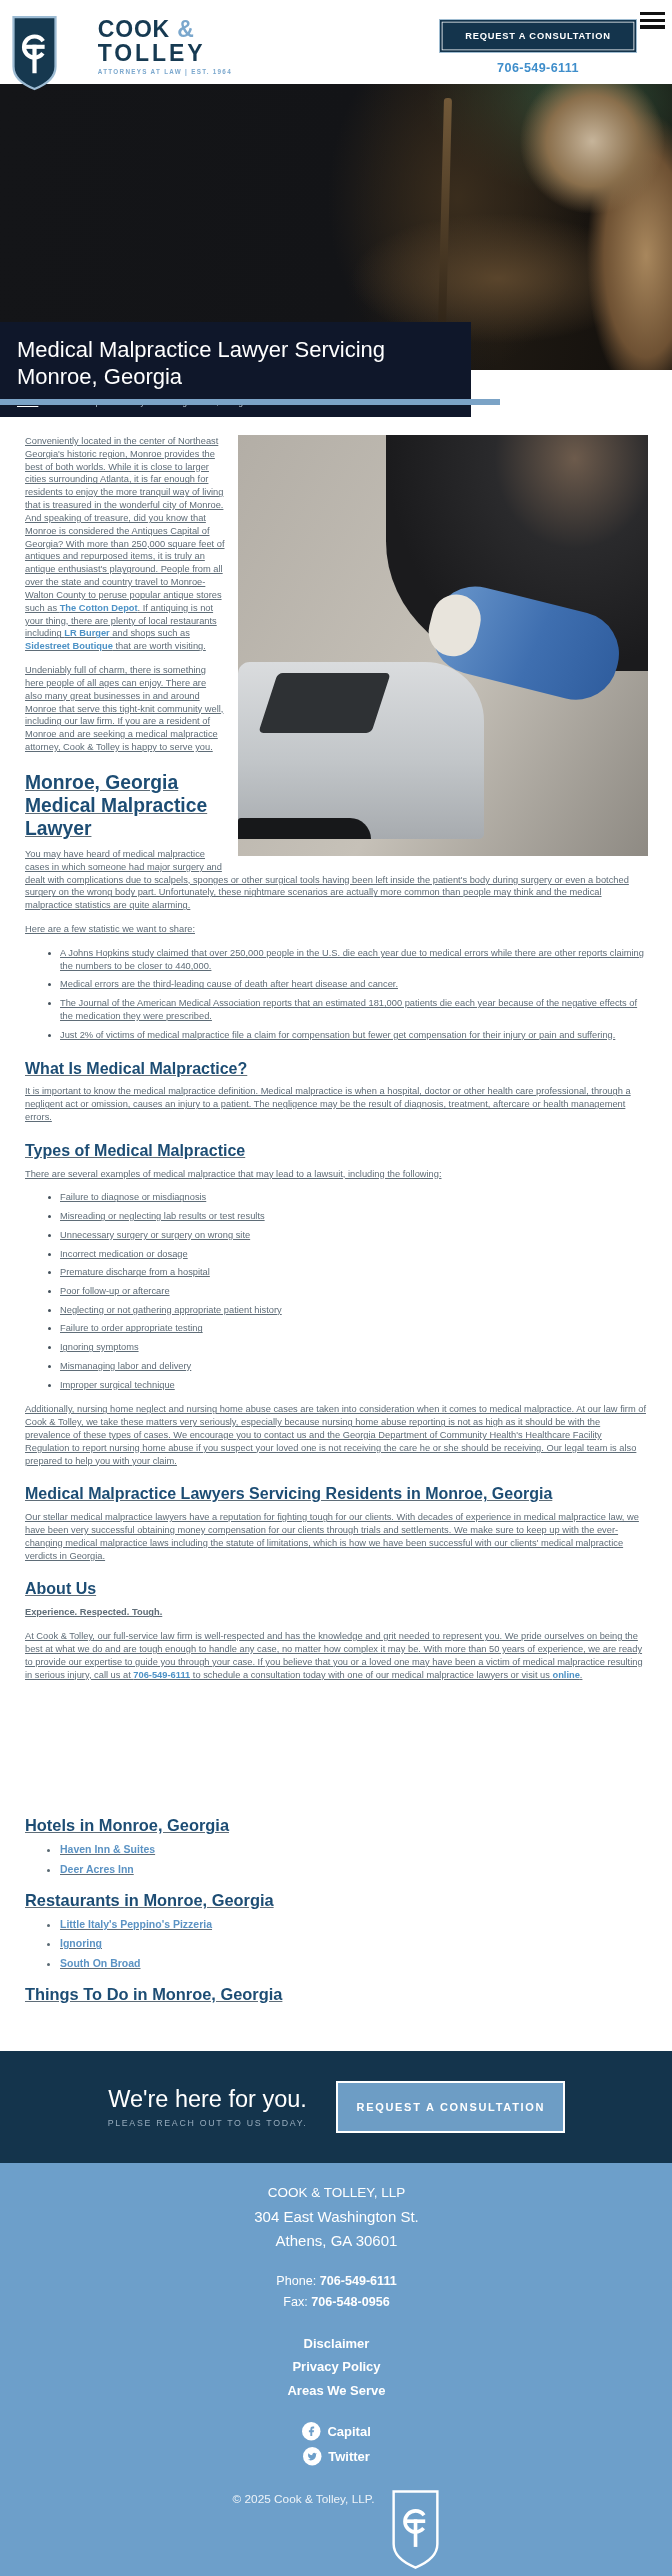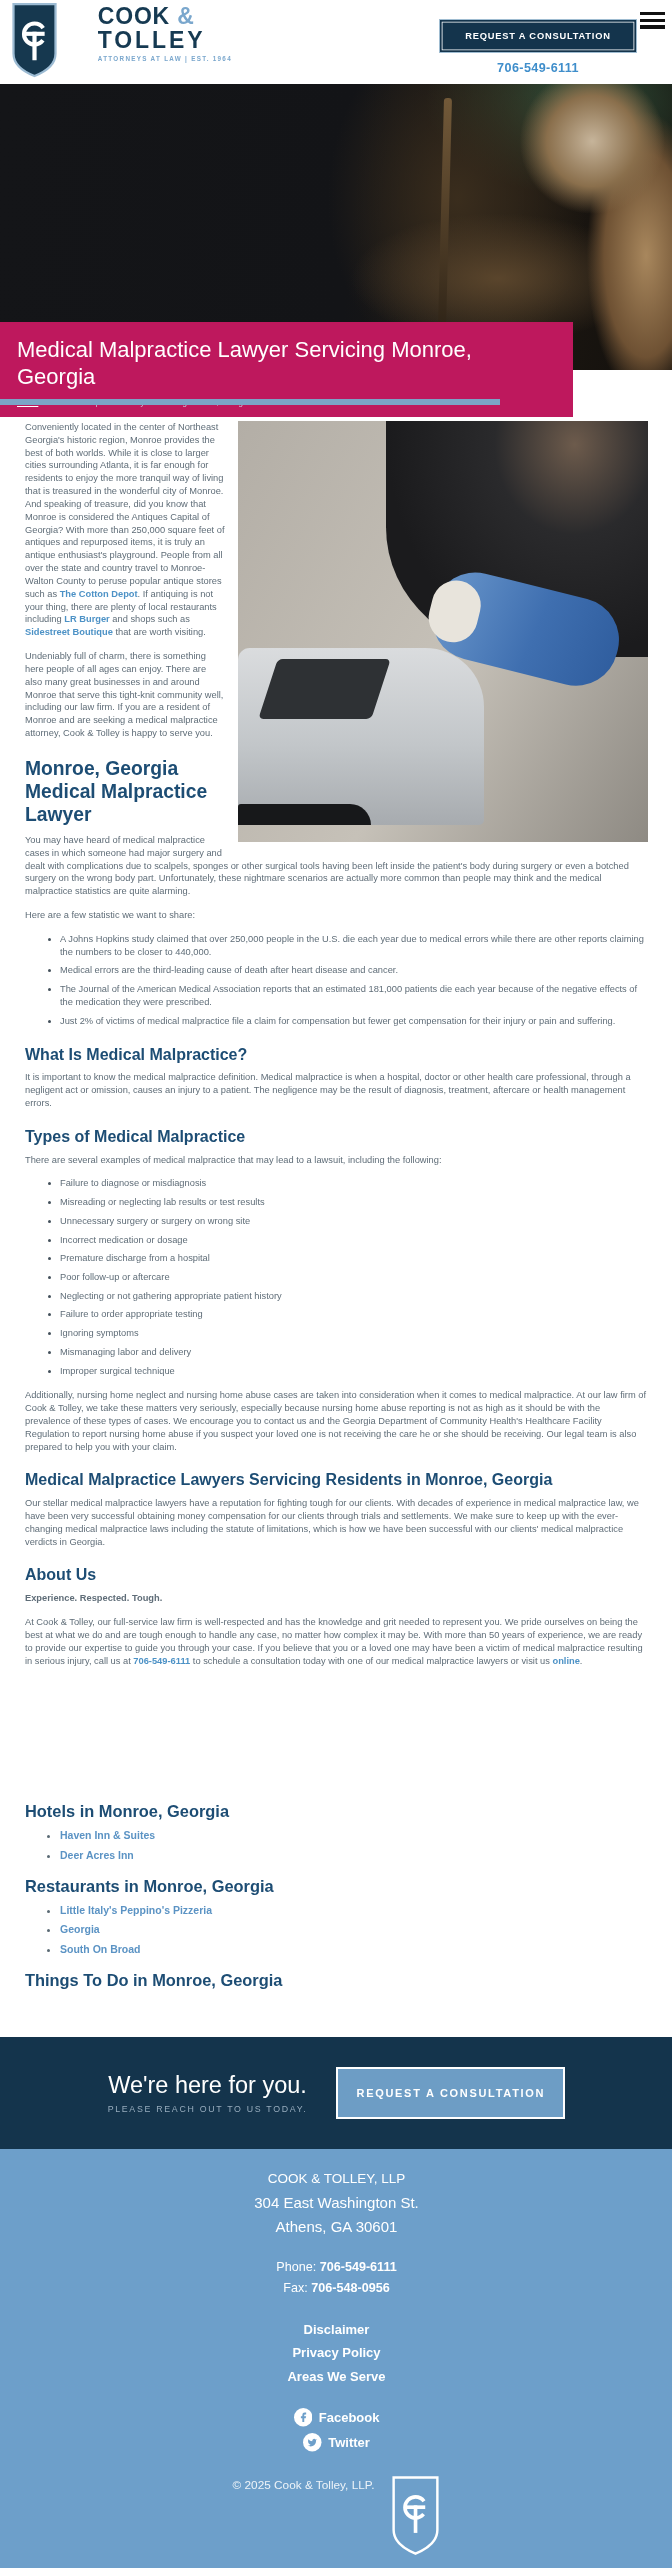--- a/index.html
+++ b/index.html
@@ -1,20 +1,20 @@
 <!DOCTYPE html>
 <html style="font-size:13.5px"><head>
 <meta charset="utf-8">
 <style>
   html,body { margin:0; padding:0; background:#fff; }
   body { width:673px; font-family:"Liberation Sans", sans-serif; color:#5f6d78; }
 
   
   .header { position:relative; height:84px; background:#fff; z-index:10; }
-  .logo { position:absolute; left:11.8px; top:2px; display:flex; cursor:pointer; }
+  .logo { position:absolute; left:11.8px; top:15px; display:flex; cursor:pointer; }
   .logo-shield { display:block; }
   .brand { position:absolute; left:86px; top:1.7px; white-space:nowrap; }
   .brand-l1, .brand-l2 { font-size:23px; font-weight:bold; color:#163a52; letter-spacing:0.8px; line-height:1.05; }
   .brand-l2 { letter-spacing:2.9px; }
   .brand-l1 .amp { color:#7aa7cd; }
   .brand-tag { margin-top:3.4px; font-size:6.3px; letter-spacing:1.3px; color:#7aa7cd; font-weight:bold; }
   .consult-btn { position:absolute; right:36px; top:18.5px; width:198px; height:34px;
     background:#14344c; color:#fff; font-family:inherit; font-size:9.3px; font-weight:bold;
     letter-spacing:0.8px; border:0.8px solid #9fbcd1;
     box-shadow: inset 0 0 0 1.7px #14344c, inset 0 0 0 2.5px #ffffff; cursor:pointer; }
@@ -28,30 +28,30 @@
   .hero-photo { position:absolute; left:0; top:0; width:673px; height:286px; overflow:hidden;
     background:
       radial-gradient(circle 101px at 88% 20%, #c6b49a 0%, #8a6f4c 45%, rgba(0,0,0,0) 72%),
       radial-gradient(ellipse 76px 185px at 96% 60%, #a8875d 0%, #6e5133 55%, rgba(0,0,0,0) 78%),
       radial-gradient(ellipse 210px 93px at 74% 68%, #5a452c 0%, rgba(0,0,0,0) 70%),
       radial-gradient(ellipse 185px 252px at 68% 40%, #3a2d1d 0%, rgba(0,0,0,0) 70%),
       radial-gradient(ellipse 219px 135px at 86% 6%, #31503a 0%, rgba(0,0,0,0) 70%),
       linear-gradient(95deg, #141518 0%, #131417 52%, #1d1812 75%, #120f0c 100%); }
   .hero-photo::after { content:""; position:absolute; left:65.5%; top:5%; width:7.6px; height:80%;
     background:linear-gradient(180deg,#7a5f3c,#2f2417); transform:rotate(1.5deg); border-radius:3.4px; opacity:.9; }
-  .title-panel { position:absolute; left:0; top:238px; width:573px; box-sizing:border-box;
-    background:#be185d; padding:13.5px 17px 10px; }
+  .title-panel { position:absolute; left:0; top:238px; width:471px; box-sizing:border-box;
+    background:#0f172a; padding:13.5px 17px 10px; }
   .title-panel h1 { margin:0 0 7.6px; color:#fff; font-size:22px; font-weight:normal; line-height:1.25; }
   .breadcrumb { font-size:8px; color:#c9d6e0; }
   .bc-home { text-decoration:underline; color:#fff; cursor:pointer; }
   .bc-sep { margin:0 5px; }
   .hero-bar { position:absolute; left:0; top:315px; width:500px; height:5.9px; background:#7ba3c6; }
 
   
-  .content { padding:0 25px; margin-top:17px; }
+  .content { padding:0 25px; margin-top:31px;text-decoration:underline; }
   .content p { font-size:9.3px; line-height:1.38; margin:0 0 11px; color:#5f6d78; }
   .content a.lnk { color:#4d92c6; font-weight:bold; text-decoration:none; cursor:pointer; }
   .content h2 { color:#1d4d74; font-size:16px; line-height:1.2; font-weight:bold; margin:17px 0 7.6px; }
   .content h2.h-monroe { font-size:19.3px; max-width:185px; }
   ul.bullets { margin:0 0 11.8px; padding-left:35px; list-style:disc; }
   ul.bullets li { font-size:9.3px; line-height:1.38; margin-bottom:5.9px; color:#5f6d78; }
   ul.bullets li::marker { color:#43505a; }
   .bold-line { font-weight:bold; color:#3f4a54; font-size:9.7px; }
 
   .article-img { float:right; width:410px; height:421px; margin:0 0 8.4px 13.5px; position:relative;
@@ -198,21 +198,21 @@
   <div class="local">
     <h3>Hotels in Monroe, Georgia</h3>
     <ul class="linklist">
         <li>Haven Inn &amp; Suites</li>
         <li>Deer Acres Inn</li>
       </ul>
 
     <h3>Restaurants in Monroe, Georgia</h3>
     <ul class="linklist">
         <li>Little Italy's Peppino's Pizzeria</li>
-        <li>Georgia</li>
+        <li>Ignoring</li>
         <li>South On Broad</li>
       </ul>
 
     <h3>Things To Do in Monroe, Georgia</h3>
   </div>
 </div>
 
 <div class="cta-band">
   <div class="cta-text">
     <div class="cta-title">We're here for you.</div>
@@ -236,21 +236,21 @@
     <div class="f-link">Privacy Policy</div>
     <div class="f-link">Areas We Serve</div>
   </div>
 
   <div class="f-social">
     <div class="f-social-row">
       <svg width="18.5" height="18.5" viewBox="0 0 22 22">
         <circle cx="11" cy="11" r="11" fill="#ffffff"></circle>
         <path transform="translate(4.2,4.2) scale(0.57)" d="M18 2h-3a5 5 0 0 0-5 5v3H7v4h3v8h4v-8h3l1-4h-4V7a1 1 0 0 1 1-1h3z" fill="#6d9fca"></path>
       </svg>
-      <span>Facebook</span>
+      <span>Capital</span>
     </div>
     <div class="f-social-row">
       <svg width="18.5" height="18.5" viewBox="0 0 22 22">
         <circle cx="11" cy="11" r="11" fill="#ffffff"></circle>
         <path transform="translate(5,5.5) scale(0.5)" d="M23 3a10.9 10.9 0 0 1-3.14 1.53 4.48 4.48 0 0 0-7.86 3v1A10.66 10.66 0 0 1 3 4s-4 9 5 13a11.64 11.64 0 0 1-7 2c9 5 20 0 20-11.5a4.5 4.5 0 0 0-.08-.83A7.72 7.72 0 0 0 23 3z" fill="#6d9fca"></path>
       </svg>
       <span>Twitter</span>
     </div>
   </div>
 

